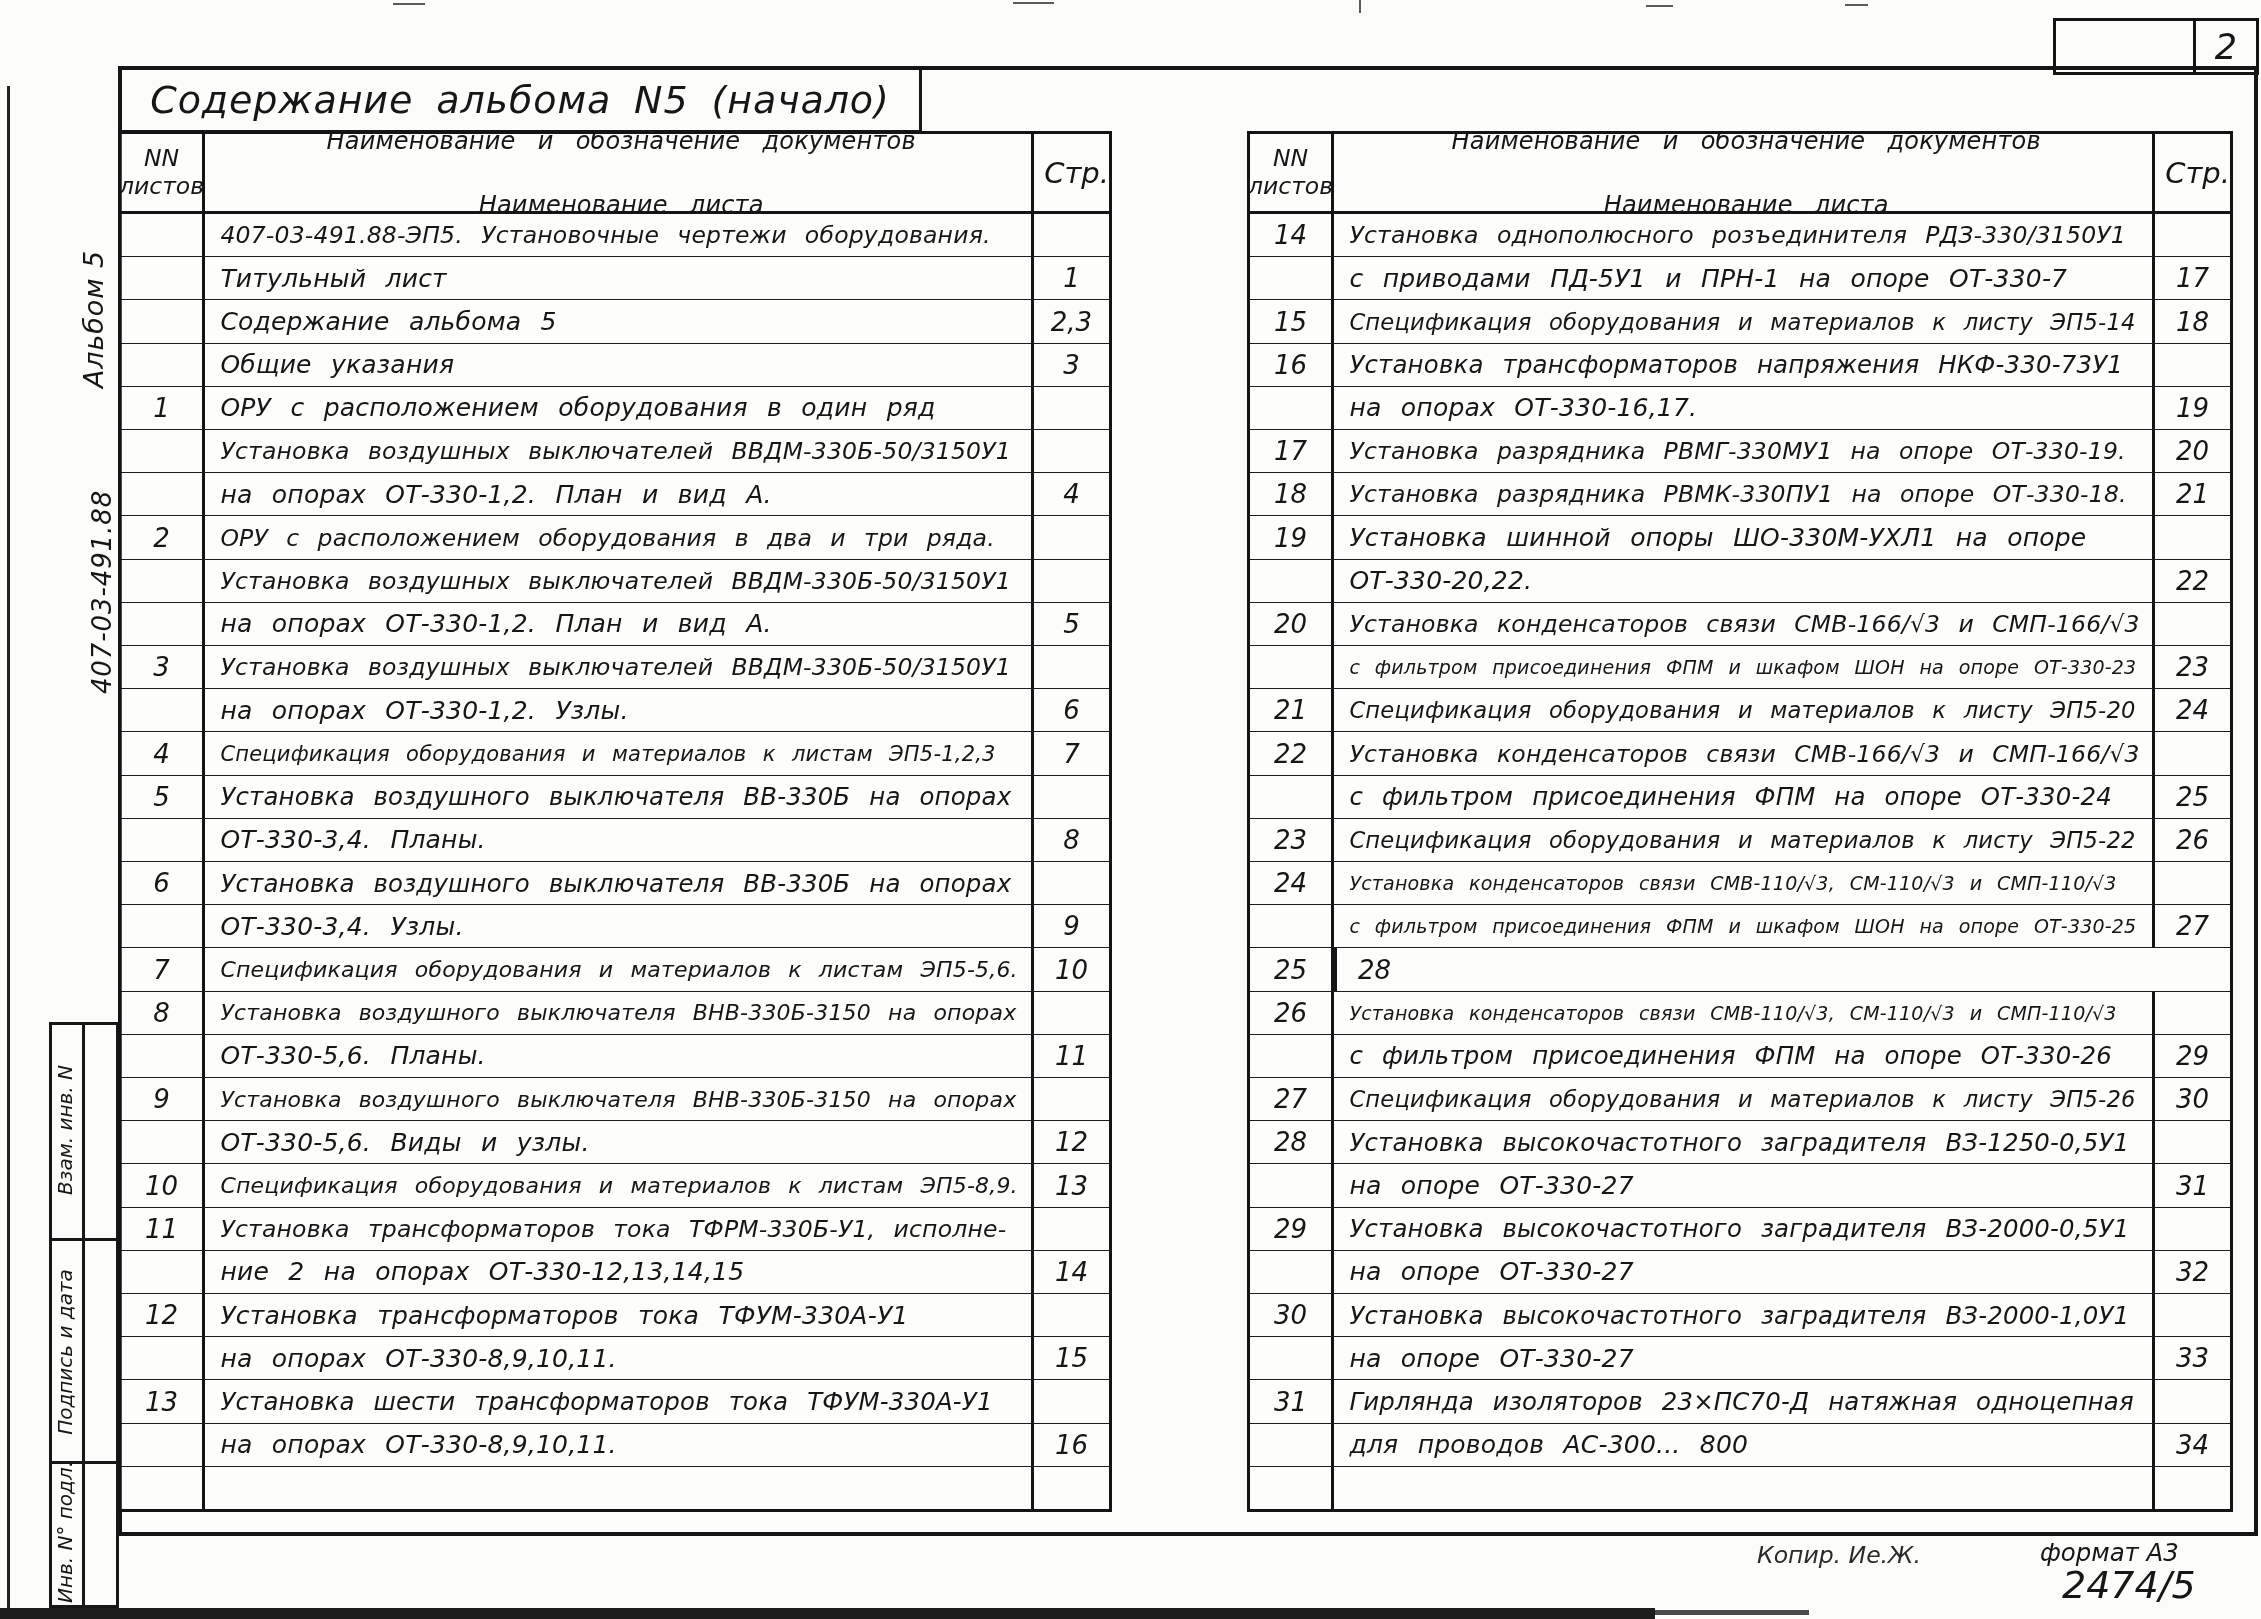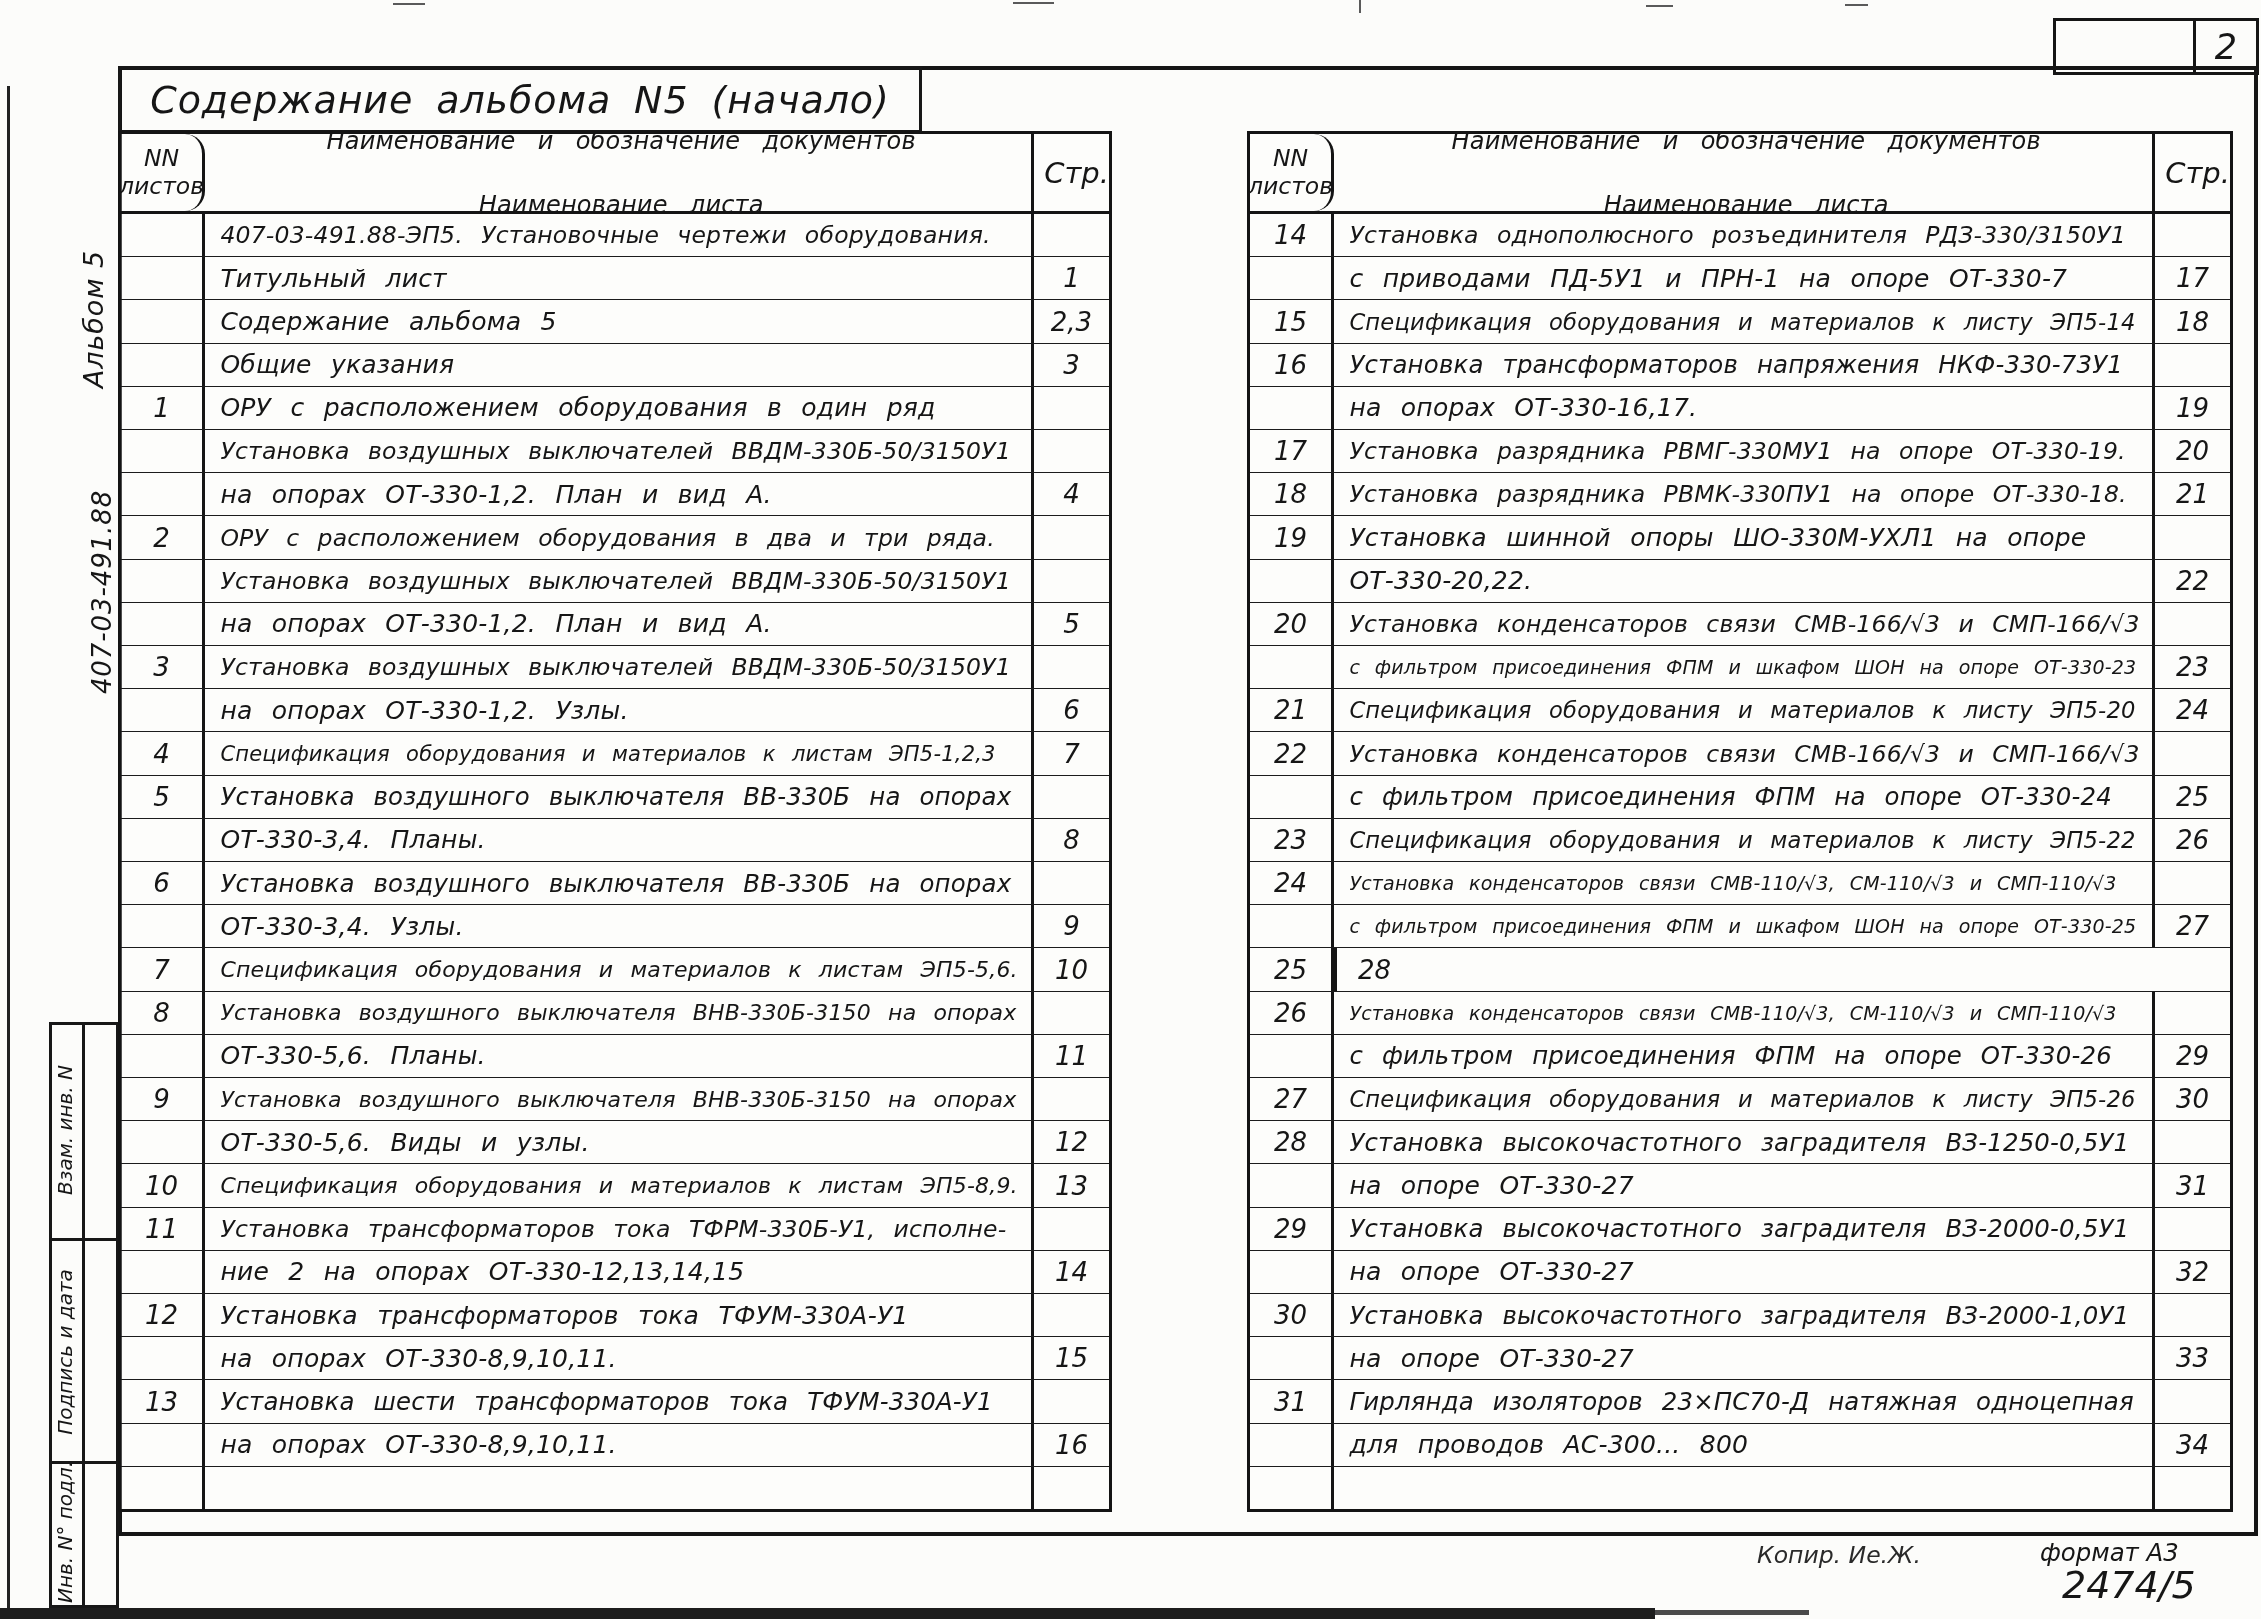--- a/index.html
+++ b/index.html
@@ -27,21 +27,21 @@
   .thead{height:77px;display:flex;border-bottom:3.2px solid #141414;flex:none;}
   .tbody{flex:1;display:flex;flex-direction:column;border-radius:25px;}
   .trow{flex:1;display:flex;border-bottom:1.8px solid #1c1c1c;box-sizing:border-box;min-height:0;}
   .trow:last-child{border-bottom:none;}
   .c-num{width:84px;flex:none;border-right:3.2px solid #141414;display:flex;align-items:center;
          justify-content:center;font-size:26px;font-style:italic;box-sizing:border-box;}
   .c-text{flex:1;display:flex;align-items:center;padding:0 9px 0 15.4px;font-size:25px;font-style:italic;
           word-spacing:.45em;white-space:nowrap;overflow:hidden;box-sizing:border-box;letter-spacing:0.2px;}
   .c-page{width:78px;flex:none;border-left:3.2px solid #141414;display:flex;align-items:center;
           justify-content:center;font-size:26px;font-style:italic;box-sizing:border-box;}
-  .thead .c-num{flex-direction:column;justify-content:center;font-size:23.5px;line-height:1.15;border-radius:20px;}
+  .thead .c-num{flex-direction:column;justify-content:center;font-size:23.5px;line-height:1.15;}
   .thead .c-text{flex-direction:column;justify-content:center;align-items:center;white-space:normal;
                  text-align:center;font-size:24px;line-height:1.5;word-spacing:.6em;gap:28px;}
   .thead .c-page{font-size:29px;justify-content:flex-end;}
   
   .vlabel{position:absolute;white-space:nowrap;font-style:italic;transform:translate(-50%,-50%) rotate(-90deg);}
   .stampbox{position:absolute;left:49px;top:1022px;width:70px;height:586px;
             border:3.2px solid #171717;box-sizing:border-box;}
   .stampbox .divider{position:absolute;top:0;bottom:0;left:30px;width:2.7px;background:#171717;}
   .stampbox .r1{position:absolute;left:0;right:0;top:213px;height:2.7px;background:#171717;}
   .stampbox .r2{position:absolute;left:0;right:0;top:436px;height:2.7px;background:#171717;}

